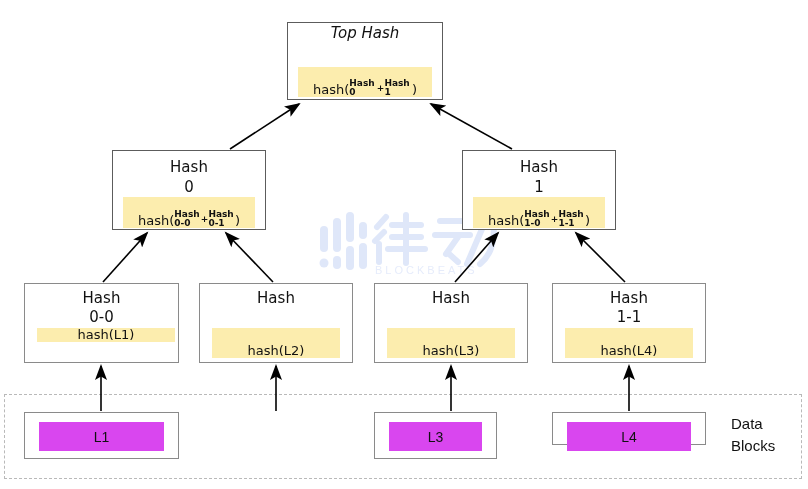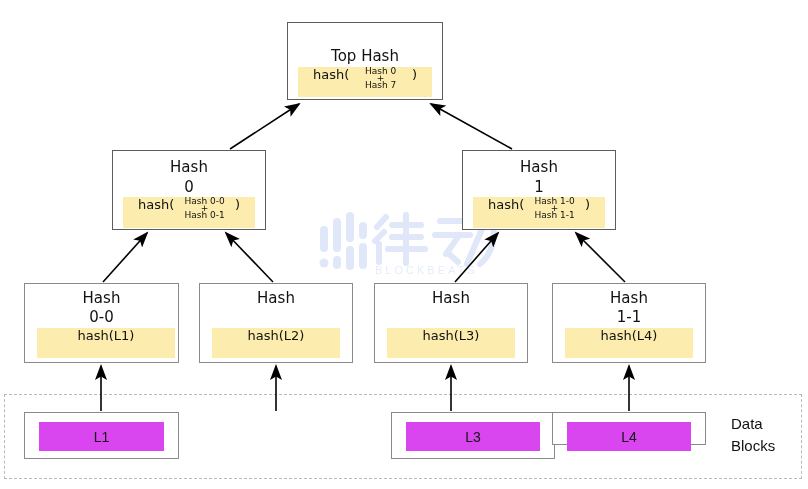--- a/index.html
+++ b/index.html
@@ -6,27 +6,27 @@
   #canvas{position:relative;width:808px;height:489px;background:#ffffff;overflow:hidden;
           font-family:"DejaVu Sans", sans-serif;color:#111;}
   
   #watermark{position:absolute;left:318px;top:210px;width:210px;height:68px;z-index:0;}
   
   #arrows{position:absolute;left:0;top:0;width:808px;height:489px;z-index:3;pointer-events:none;}
   
   .node{position:absolute;background:#ffffff;border:1px solid #5c5c5c;box-sizing:border-box;z-index:2;}
   .leafbox{border:1px solid #8a8a8a;}
   .node-title{width:100%;text-align:center;font-size:15px;line-height:20px;}
-  .t-root{margin-top:23px;}
+  .t-root{margin-top:0;font-style:italic;}
   .t-mid{margin-top:6px;}
   .t-leaf{margin-top:5px;line-height:19px;}
-  .band{position:absolute;background:#fcedae;display:flex;align-items:flex-start;justify-content:center;box-sizing:border-box;}
+  .band{position:absolute;background:#fcedae;display:flex;align-items:flex-end;justify-content:center;box-sizing:border-box;}
   .formula{justify-content:space-between;padding:0 15px;}
   .hp,.hs{font-size:13px;}
-  .stack{display:flex;flex-direction:column;align-items:center;}
+  .stack{display:flex;flex-direction:row;align-items:center;font-weight:bold;}
   .s-line{font-size:9px;line-height:9px;}
   .s-plus{font-size:9px;line-height:5px;}
   .hashlabel{font-size:13px;}
   
   #datarow{position:absolute;left:4px;top:394px;width:798px;height:85px;border:1px dashed #b9b9b9;box-sizing:border-box;z-index:1;}
   .lbox{position:absolute;background:#ffffff;border:1px solid #8a8a8a;box-sizing:border-box;z-index:2;}
   .lband{position:absolute;left:14px;top:9px;right:14px;height:29px;background:#d946ef;
          display:flex;align-items:center;justify-content:center;font-size:14px;
          font-family:"Liberation Sans", sans-serif;}
   #db-caption{position:absolute;left:724px;top:413px;font-size:15px;line-height:22px;z-index:2;
@@ -69,21 +69,21 @@
     <text x="57" y="64" font-size="11" letter-spacing="3" fill="#e6ecfb" font-family="Liberation Sans, sans-serif">BLOCKBEATS</text>
   </svg>
 
   <div class="node" style="left:287px;top:22px;width:156px;height:78px">
     <div class="node-title t-root">Top Hash</div>
     <div class="band formula" style="left:10px;top:44px;right:10px;height:30px">
       <span class="hp">hash(</span>
       <span class="stack">
         <span class="s-line">Hash 0</span>
         <span class="s-plus">+</span>
-        <span class="s-line">Hash 7</span>
+        <span class="s-line">Hash 1</span>
       </span>
       <span class="hs">)</span>
     </div>
   </div>
 
   <div class="node" style="left:112px;top:150px;width:154px;height:80px">
     <div class="node-title t-mid">Hash</div>
     <div class="node-title">0</div>
     <div class="band formula" style="left:10px;top:46px;right:10px;height:31px">
       <span class="hp">hash(</span>
@@ -106,21 +106,21 @@
         <span class="s-plus">+</span>
         <span class="s-line">Hash 1-1</span>
       </span>
       <span class="hs">)</span>
     </div>
   </div>
 
   <div class="node leafbox" style="left:24px;top:283px;width:155px;height:80px">
     <div class="node-title t-leaf">Hash</div>
     <div class="node-title" style="line-height:19px">0-0</div>
-    <div class="band" style="left:12px;top:44px;right:3px;height:30px">
+    <div class="band" style="left:12px;top:44px;right:3px;height:14px">
       <span class="hashlabel">hash(L1)</span>
     </div>
   </div>
 
   <div class="node leafbox" style="left:199px;top:283px;width:154px;height:80px">
     <div class="node-title t-leaf">Hash</div>
     <div class="band" style="left:12px;top:44px;right:12px;height:30px">
       <span class="hashlabel">hash(L2)</span>
     </div>
   </div>
@@ -138,21 +138,21 @@
     <div class="band" style="left:12px;top:44px;right:12px;height:30px">
       <span class="hashlabel">hash(L4)</span>
     </div>
   </div>
 
   <div id="datarow"></div>
 
   <div class="lbox" style="left:24px;top:412px;width:155px;height:47px">
     <div class="lband">L1</div>
   </div>
-  <div class="lbox" style="left:391px;top:412px;width:164px;height:47px">
+  <div class="lbox" style="left:374px;top:412px;width:123px;height:47px">
     <div class="lband">L3</div>
   </div>
   <div class="lbox" style="left:552px;top:412px;width:154px;height:33px">
     <div class="lband">L4</div>
   </div>
 
   <div id="db-caption">
     <div>Data</div>
     <div>Blocks</div>
   </div>

